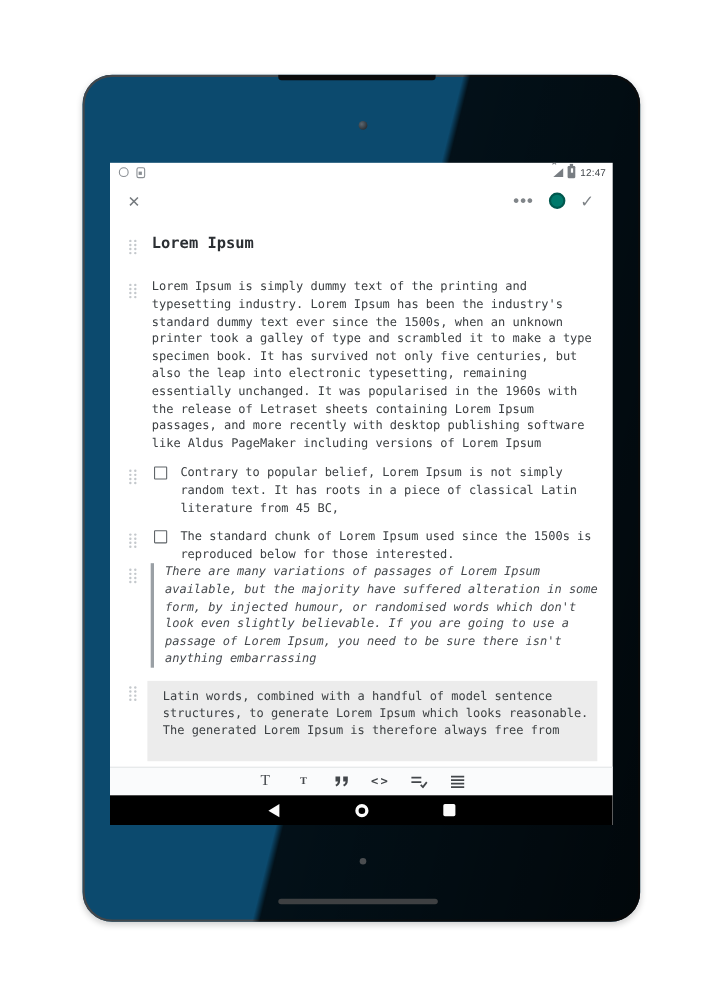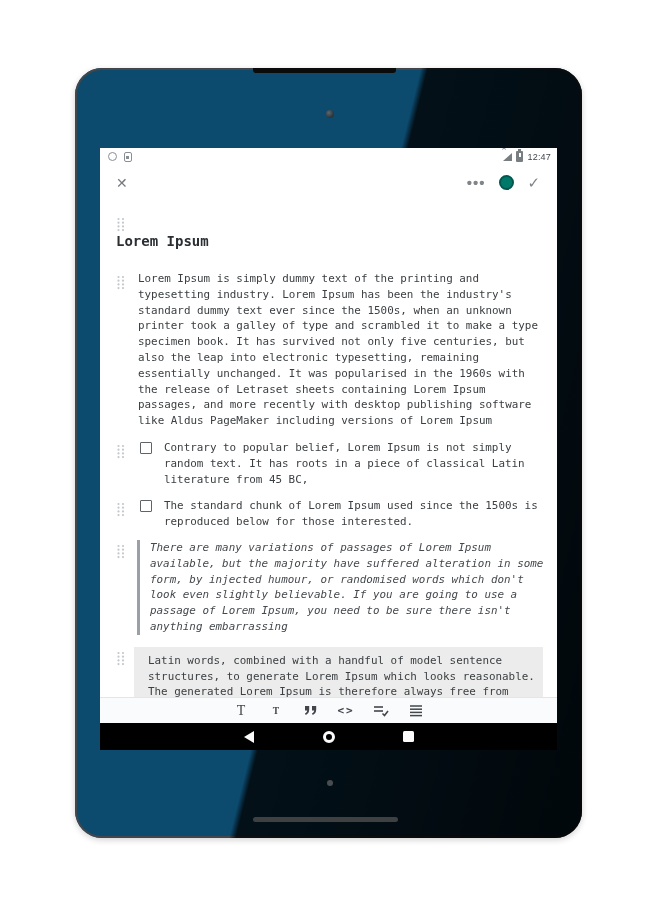--- a/index.html
+++ b/index.html
@@ -44,29 +44,29 @@
   .tb-accent-dot { width: 15px; height: 15px; border-radius: 50%; background: #00796B; border: 2px solid #00584e; margin-right: 13px; cursor: pointer; }
   .tb-check { font-size: 15px; color: #7d8286; cursor: pointer; }
 
   
   .content { flex: 1; overflow: hidden; padding: 5px 14px 0 16px;
              font-family: "DejaVu Sans Mono", "Liberation Mono", monospace;
              color: #3c4043; font-size: 10.9px; line-height: 15.8px; }
   .block { display: flex; align-items: flex-start; }
   .handle { flex: 0 0 10px; margin-right: 12px; margin-top: 4px; }
   .handle svg { display: block; }
-  .blk-h1 { margin-top: 7px; flex-direction: column; }
+  .blk-h1 { margin-top: 7px; }
   .blk-h1 .txt { font-size: 14px; font-weight: bold; color: #2b2f33; line-height: 18px; }
   .blk-h1 .handle { margin-top: 5px; }
   .blk-h2 { margin-top: 10px; }
   .blk-h2 .txt { font-size: 12.4px; font-weight: bold; color: #2b2f33; line-height: 16px; }
   .blk-p { margin-top: 21px; }
   .blk-todo { margin-top: 11px; }
   .checkbox { flex: none; width: 12px; height: 12px; border: 1.5px solid #5f6468; border-radius: 1px; margin: 2px 12px 0 2px; background: #fff; cursor: pointer; }
-  .blk-quote { margin-top: 10px; }
+  .blk-quote { }
   .quote-body { border-left: 3px solid #9aa0a5; padding-left: 10px; margin-left: -1px; margin-right: -4px;
                 font-style: italic; color: #45494d; }
   .blk-code { margin-top: 12px; }
   .code-body { flex: 1; background: #ececec; margin-left: -4px; padding: 6px 6px 20px 14px; color: #3c4043; }
   .txt { flex: 1; }
 
   
   .format-bar { height: 26px; flex: none; border-top: 1px solid #e3e5e7; background: #fafbfc;
                 display: flex; align-items: center; justify-content: center; gap: 17px; }
   .fmt-item { display: flex; align-items: center; justify-content: center; width: 18px; height: 18px;

